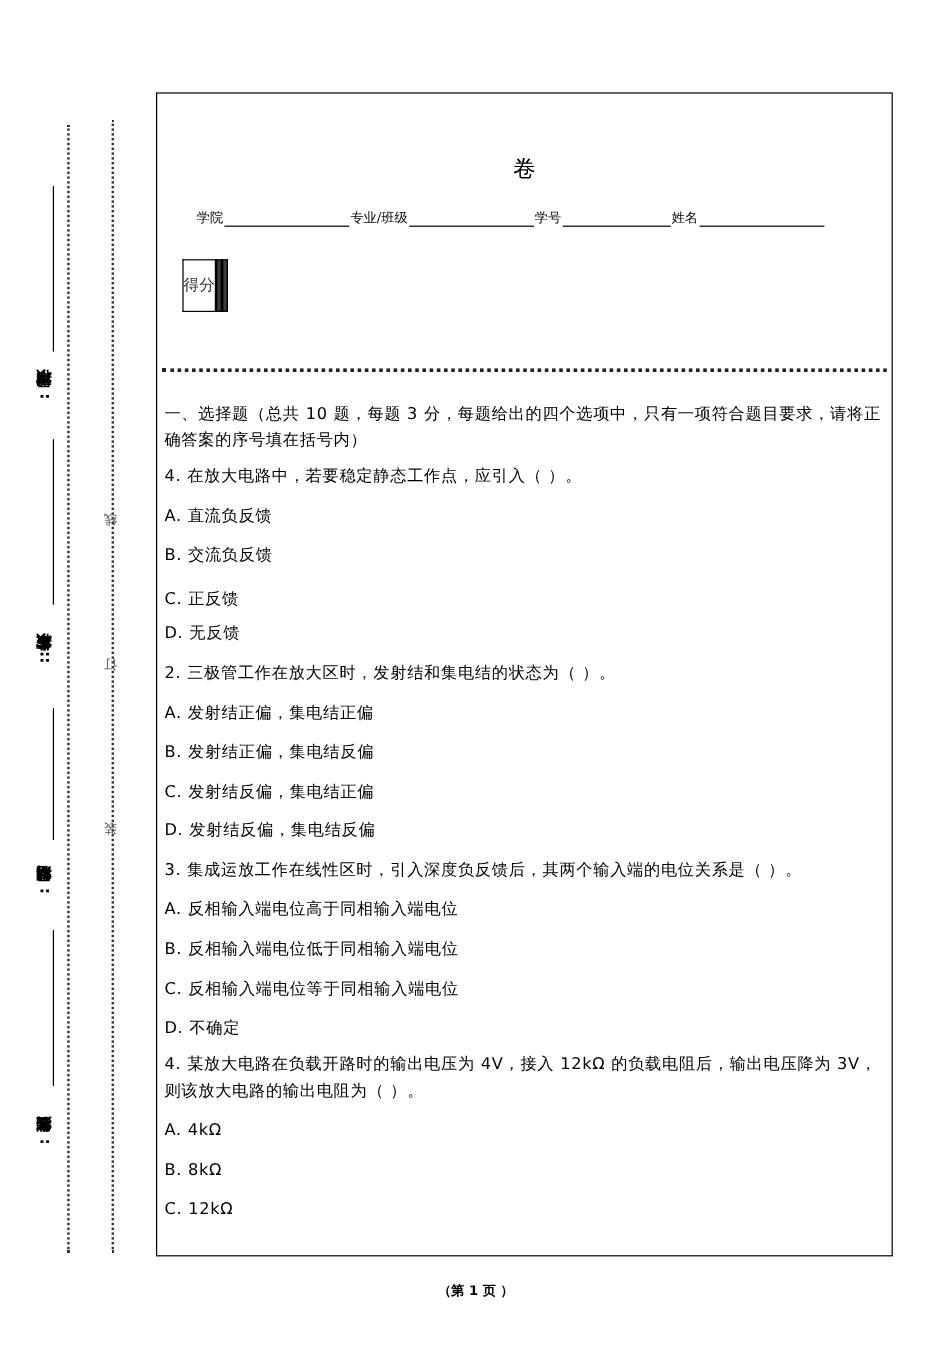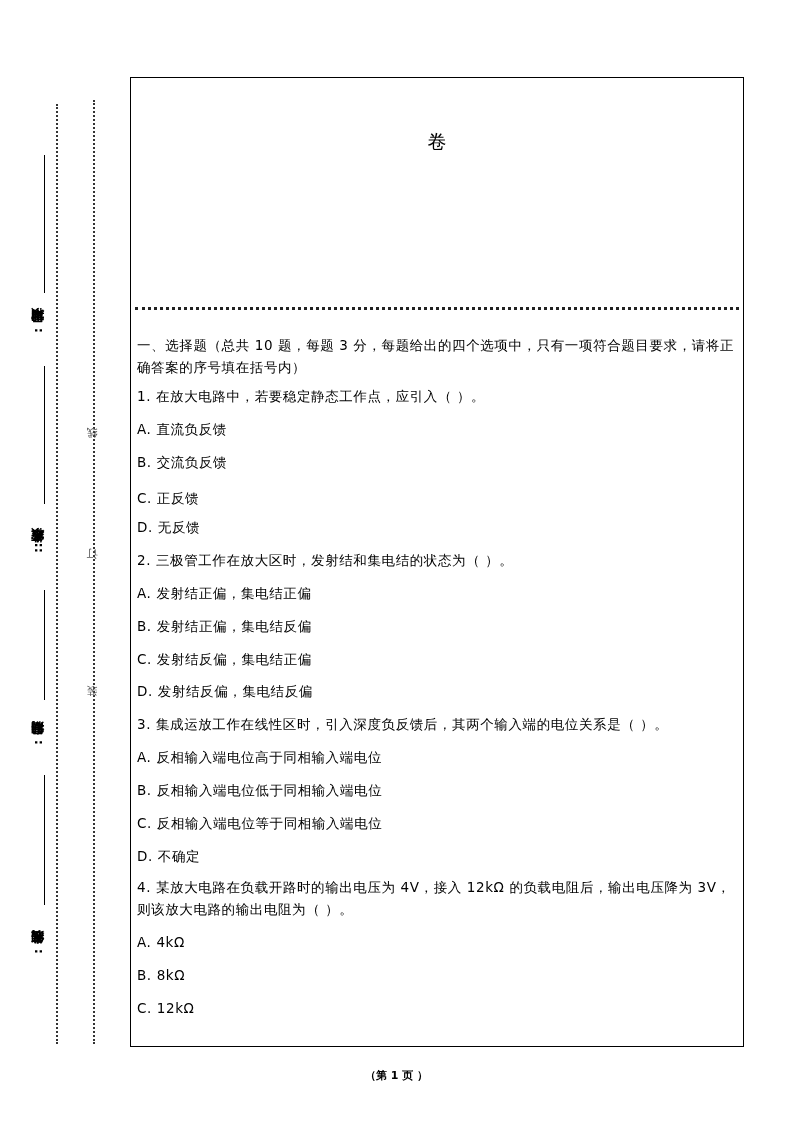--- a/index.html
+++ b/index.html
@@ -58,32 +58,55 @@
 <div class="solid" style="top:775px;height:130px;"></div>
 <div class="vlabel" style="top:912px;height:78px;">制卷人签名:</div>
 
 <div class="bindchar" style="top:448px;">线</div>
 <div class="bindchar" style="top:568px;">订</div>
 <div class="bindchar" style="top:706px;">装</div>
 
 <div class="frame">
   <div class="title2">卷</div>
 
+  <div class="info">
+    <span class="lab">学院</span>
+    <span class="blank" style="width:104px;"></span>
+    <span class="lab">专业/班级</span>
+    <span class="blank" style="width:104px;"></span>
+    <span class="lab">学号</span>
+    <span class="blank" style="width:90px;"></span>
+    <span class="lab">姓名</span>
+    <span class="blank" style="width:104px;"></span>
+  </div>
 
   <table class="score">
     <tbody>
+    <tr class="r2">
+      <td class="narrow">得分</td>
+      <td></td>
+      <td></td>
+      <td></td>
+      <td></td>
+      <td></td>
+      <td></td>
+      <td></td>
+      <td></td>
+      <td></td>
+      <td></td>
+    </tr>
   </tbody>
     </table>
 
   <div class="sep"></div>
 
   <div class="body">
     <div class="p wrap" style="top:4px;">一、选择题（总共 10 题，每题 3 分，每题给出的四个选项中，只有一项符合题目要求，请将正确答案的序号填在括号内）</div>
 
-    <div class="p" style="top:58px;">1. 在放大电路中，若要稳定静态工作点，应引入（   ）。</div>
+    <div class="p" style="top:58px;">4. 在放大电路中，若要稳定静态工作点，应引入（   ）。</div>
     <div class="p" style="top:91px;">A. 直流负反馈</div>
     <div class="p" style="top:124px;">B. 交流负反馈</div>
     <div class="p" style="top:160px;">C. 正反馈</div>
     <div class="p" style="top:189px;">D. 无反馈</div>
 
     <div class="p" style="top:222px;">2. 三极管工作在放大区时，发射结和集电结的状态为（   ）。</div>
     <div class="p" style="top:255px;">A. 发射结正偏，集电结正偏</div>
     <div class="p" style="top:288px;">B. 发射结正偏，集电结反偏</div>
     <div class="p" style="top:321px;">C. 发射结反偏，集电结正偏</div>
     <div class="p" style="top:353px;">D. 发射结反偏，集电结反偏</div>

